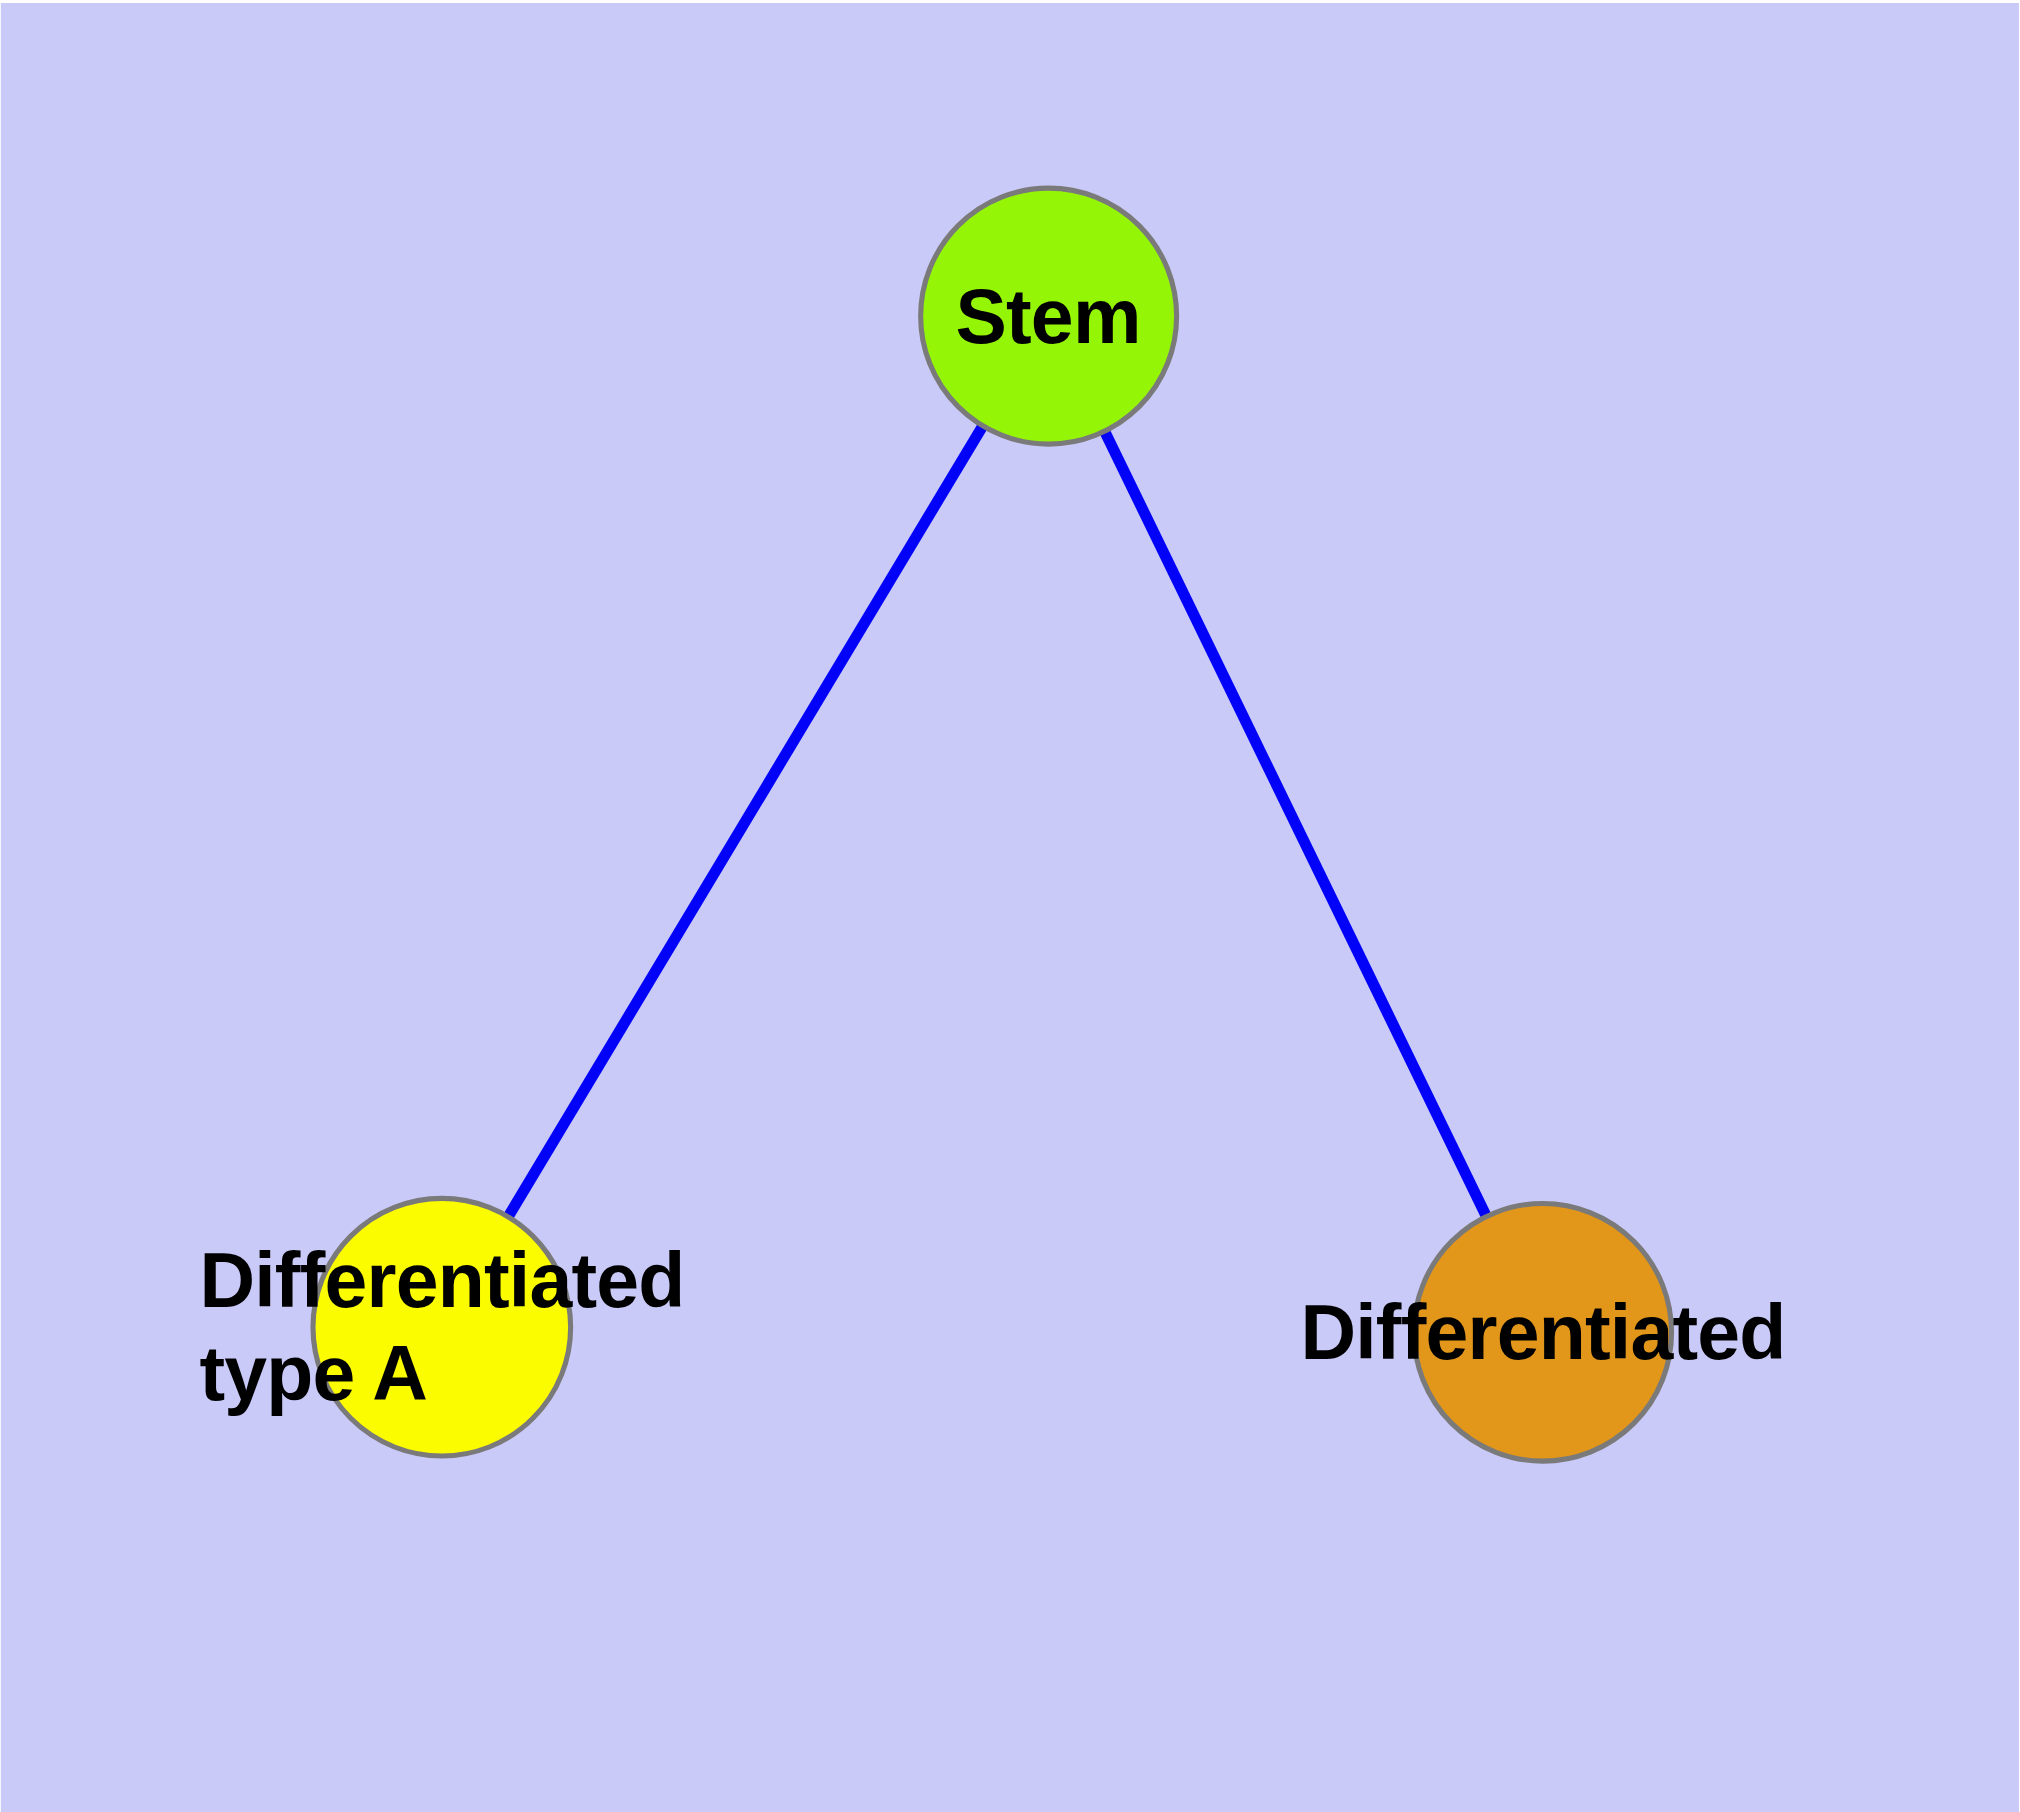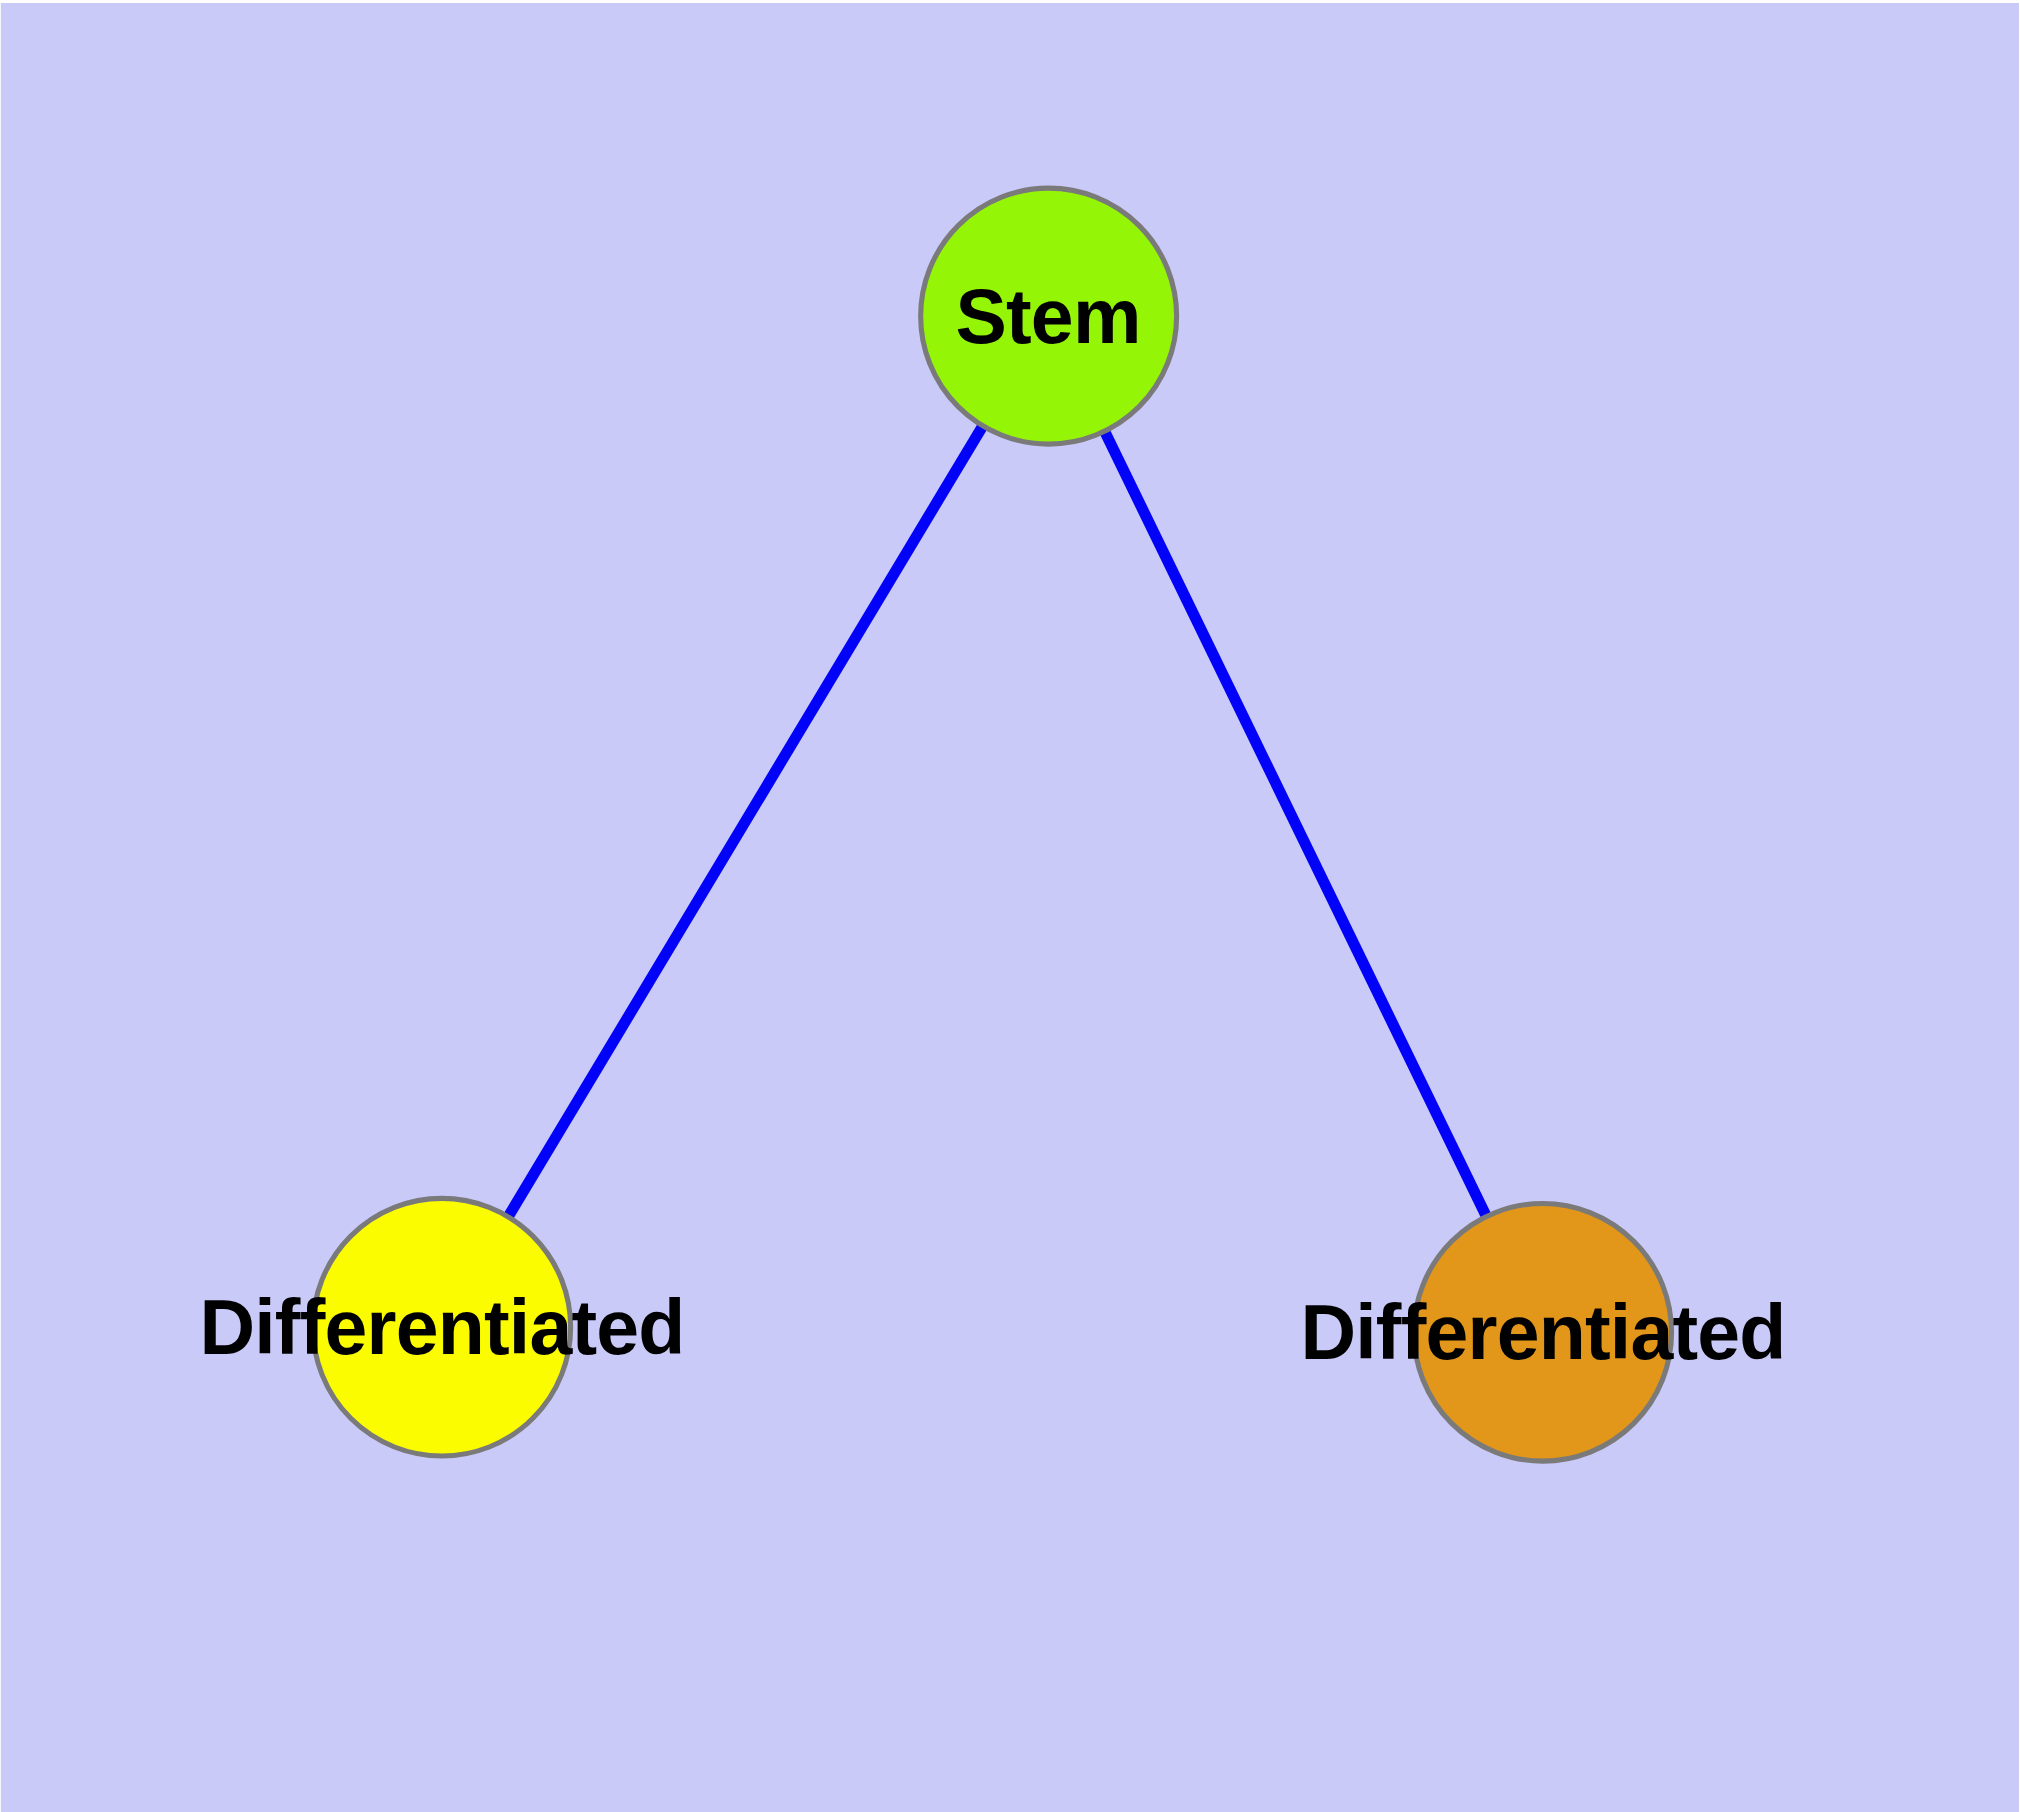--- a/index.html
+++ b/index.html
@@ -53,20 +53,21 @@
       <circle cx="1237" cy="373" r="151" fill="#95F506" stroke="#7A7A7A" stroke-width="6"></circle>
       <circle cx="521" cy="1566" r="152" fill="#FCFC00" stroke="#7A7A7A" stroke-width="6"></circle>
       <circle cx="1820" cy="1572" r="152" fill="#E2961A" stroke="#7A7A7A" stroke-width="6"></circle>
     </svg>
   <div id="labels">
       <div class="node-label" style="left: 1048px; top: 316px; color: rgb(0, 0, 0);">
         <div>Stem</div>
       </div>
       <div class="node-label" style="left: 442px; top: 1327px; color: rgb(0, 0, 0);">
         <div>Differentiated</div>
+        <div>type A</div>
       </div>
       <div class="node-label" style="left: 1543px; top: 1332px; color: rgb(0, 0, 0);">
         <div>Differentiated</div>
       </div>
     </div>
   <div class="frame-strip frame-top"></div>
   <div class="frame-strip frame-right"></div>
   <div class="frame-strip frame-left"></div>
 </div>
 

